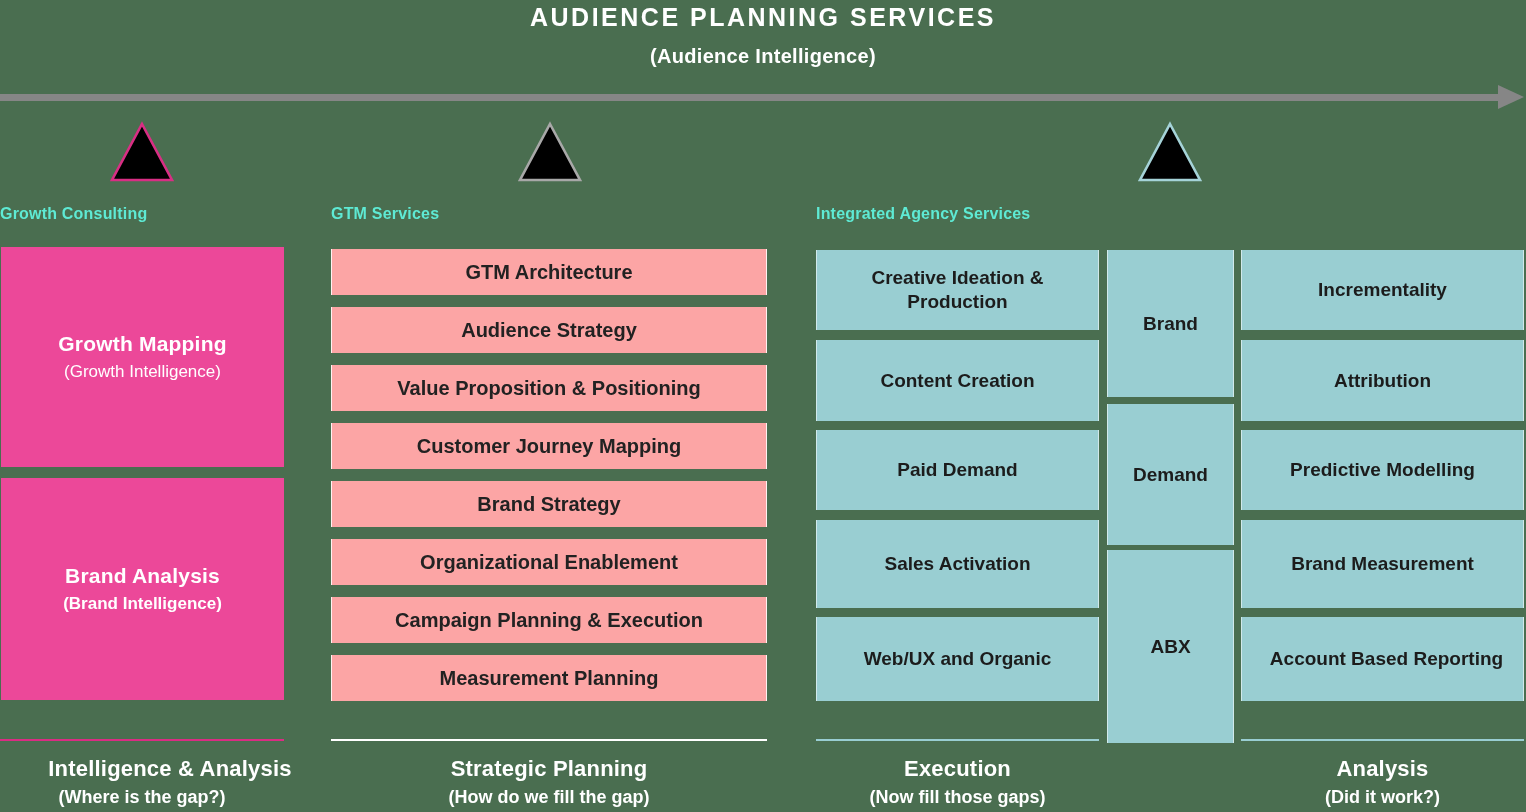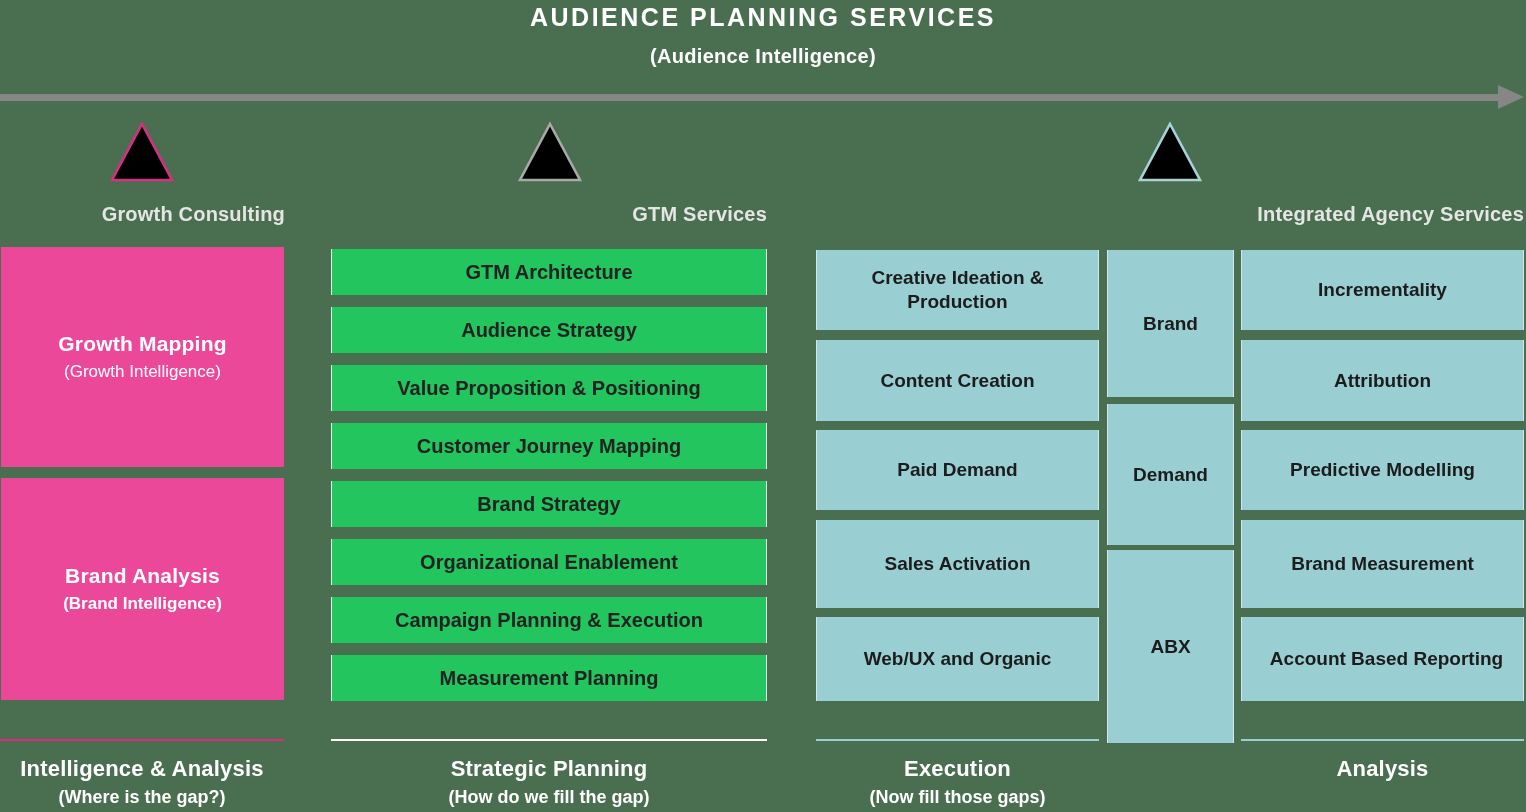--- a/index.html
+++ b/index.html
@@ -24,34 +24,34 @@
   }
   .arrow-shaft{left:0;top:94px;width:1500px;height:7px;background:#868686;}
   .arrow-head{
     left:1498px;top:85px;width:0;height:0;
     border-left:26px solid #868686;
     border-top:12px solid transparent;
     border-bottom:12px solid transparent;
   }
   .tri{top:121px;width:66px;height:62px;}
   .col-header{
-    top:198px;height:32px;color:#e5e5e5;
-    font-size:20px;font-weight:700;text-align:right;line-height:32px;
+    top:198px;height:32px;color:#5eead4;
+    font-size:16px;font-weight:700;text-align:left;line-height:32px;
     letter-spacing:0.2px;
   }
   .box{
     display:flex;flex-direction:column;align-items:center;justify-content:center;
     text-align:center;box-sizing:border-box;padding:4px 12px;
   }
   .pink-box{left:1px;width:283px;background:#ec4899;color:#ffffff;}
   .pink-box .bt{font-size:21px;font-weight:700;letter-spacing:0.2px;}
   .pink-box .bs{font-size:17px;font-weight:400;margin-top:6px;}
   .pink-box .bs.bold{font-weight:700;}
   .gray-box{
-    left:331px;width:436px;height:46px;background:#22c55e;color:#222222;
+    left:331px;width:436px;height:46px;background:#fca5a5;color:#222222;
     font-size:20px;font-weight:700;
     border-left:1px solid rgba(255,255,255,0.85);
     border-right:1px solid rgba(255,255,255,0.85);
   }
   .teal-box{
     background:#99CED2;color:#1c1c1c;
     font-size:19px;font-weight:700;line-height:24px;
     border-left:1px solid rgba(255,255,255,0.55);
     border-right:1px solid rgba(255,255,255,0.55);
   }
@@ -128,24 +128,25 @@
   <div class="abs box teal-box an-box" style="top:430px;height:80px;">Predictive Modelling</div>
   <div class="abs box teal-box an-box" style="top:340px;height:81px;">Attribution</div>
   <div class="abs box teal-box an-box" style="top:520px;height:88px;">Brand Measurement</div>
   <div class="abs box teal-box an-box" style="top:617px;height:84px;padding-left:20px;">Account Based Reporting</div>
 
   <div class="abs rule pink" style="left:0;width:284px;"></div>
   <div class="abs rule white" style="left:331px;width:436px;"></div>
   <div class="abs rule teal" style="left:816px;width:283px;"></div>
   <div class="abs rule teal" style="left:1241px;width:283px;"></div>
 
-  <div class="abs foot-label" style="left:0;width:284px;">Intelligence &amp; Analysis</div>
+  <div class="abs foot-label" style="left:0;width:284px;padding-left:28px;">Intelligence &amp; Analysis</div>
   <div class="abs foot-sub" style="left:0;width:284px;">(Where is the gap?)</div>
 
   <div class="abs foot-label" style="left:331px;width:436px;">Strategic Planning</div>
   <div class="abs foot-sub" style="left:331px;width:436px;">(How do we fill the gap)</div>
 
   <div class="abs foot-label" style="left:816px;width:283px;">Execution</div>
   <div class="abs foot-sub" style="left:816px;width:283px;">(Now fill those gaps)</div>
 
   <div class="abs foot-label" style="left:1241px;width:283px;">Analysis</div>
+  <div class="abs foot-sub" style="left:1241px;width:283px;">(Did it work?)</div>
 
 </div>
 
 </body></html>

